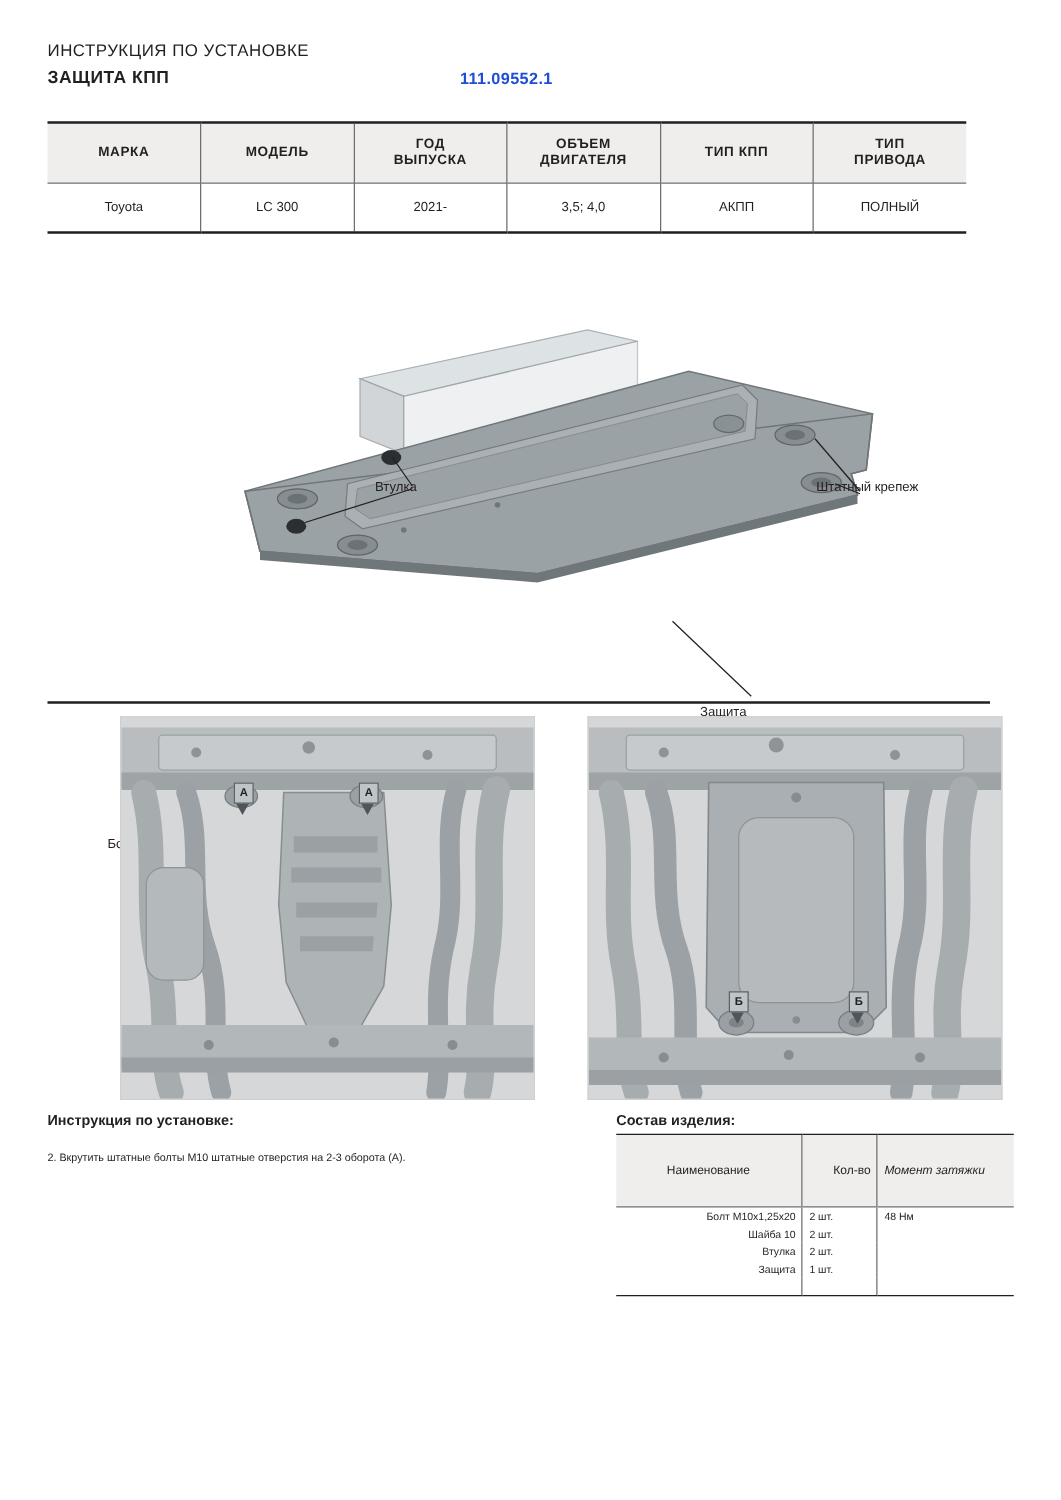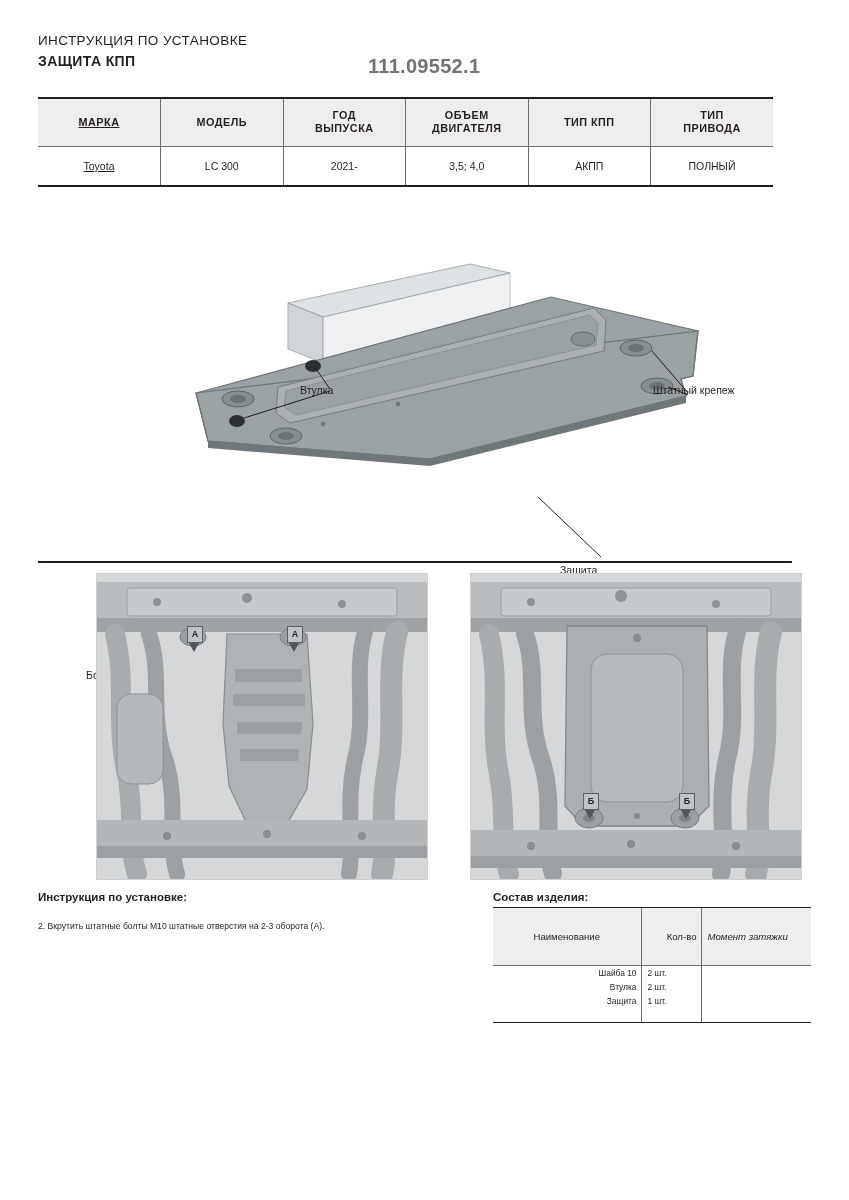--- a/index.html
+++ b/index.html
@@ -38,24 +38,24 @@
     font-size: 14px;
     font-weight: bold;
     letter-spacing: 0.4px;
     margin-top: 5px;
     color: #231f20;
   }
   .header-code {
     position: absolute;
     left: 330px;
     top: 55px;
-    font-size: 20px;
+    font-size: 13px;
     font-weight: bold;
     letter-spacing: 0.3px;
-    color: #737373;
+    color: #1d4ed8;
   }
 
   
   .spec-table {
     margin-top: 12px;
     border-collapse: collapse;
     width: 735px;
     table-layout: fixed;
   }
   .spec-table th, .spec-table td {
@@ -76,21 +76,21 @@
     padding: 10px 2px;
     line-height: 1.25;
     color: #231f20;
   }
   .spec-table tbody td {
     border-bottom: 2px solid #231f20;
     font-size: 10.5px;
     padding: 13px 2px;
     color: #231f20;
   }
-  .spec-table th:first-child, .spec-table td:first-child { border-left: none; text-decoration: underline; }
+  .spec-table th:first-child, .spec-table td:first-child { border-left: none; }
   .spec-table th:last-child, .spec-table td:last-child { border-right: none; }
 
   
   .diagram {
     position: relative;
     height: 370px;
     margin-top: 4px;
   }
   .diagram svg { position: absolute; left: 0; top: 0; }
   .lbl {
@@ -434,20 +434,25 @@
         </colgroup>
         <thead>
           <tr>
             <th class="c1">Наименование</th>
             <th class="c2">Кол-во</th>
             <th class="c3">Момент затяжки</th>
           </tr>
         </thead>
         <tbody>
           <tr>
+            <td class="c1">Болт M10x1,25x20</td>
+            <td class="c2">2 шт.</td>
+            <td class="c3">48 Нм</td>
+          </tr>
+          <tr>
             <td class="c1">Шайба 10</td>
             <td class="c2">2 шт.</td>
             <td class="c3"></td>
           </tr>
           <tr>
             <td class="c1">Втулка</td>
             <td class="c2">2 шт.</td>
             <td class="c3"></td>
           </tr>
           <tr>

